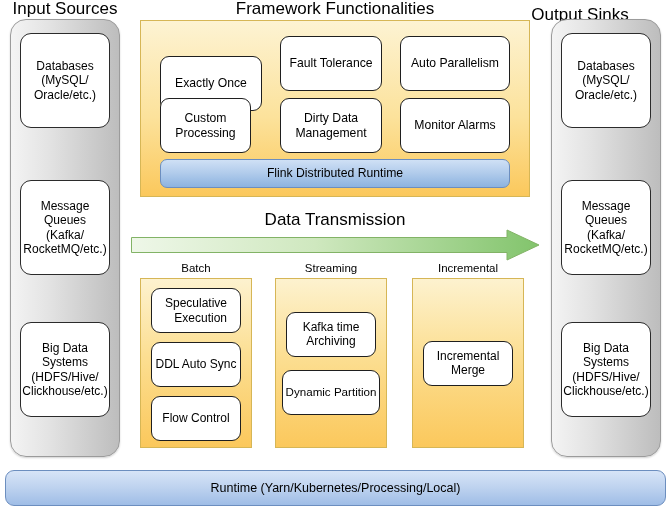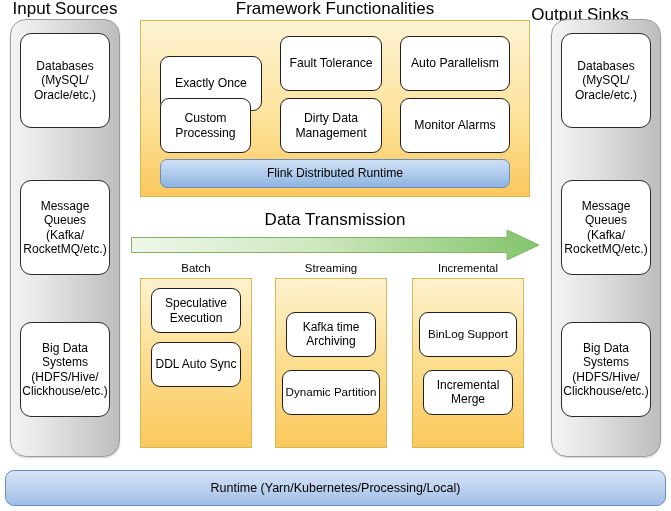--- a/index.html
+++ b/index.html
@@ -175,32 +175,32 @@
         <stop offset="45%" stop-color="#cfe8bf"></stop>
         <stop offset="100%" stop-color="#82c46c"></stop>
       </linearGradient>
     </defs>
     <polygon points="0.5,8.5 376,8.5 376,1 408,16 376,31 376,23.5 0.5,23.5" fill="url(#arrowGrad)" stroke="#82b366" stroke-width="1"></polygon>
   </svg>
 </div>
 
 <div class="abs caption small ctr" style="left:140px; top:261px; width:112px; height:16px;">Batch</div>
 <div class="abs mode-col flex-start" style="left:140px; top:278px; width:112px; height:170px;">
-  <div class="mode-item ctr" style="white-space:pre-line;">Speculative
+  <div class="mode-item ctr" style="white-space:pre-line;text-align:right;">Speculative
 Execution</div>
   <div class="mode-item ctr" style="white-space:pre-line;">DDL Auto Sync</div>
+  <div class="mode-item ctr" style="white-space:pre-line;">Flow Control</div>
 </div>
 
 <div class="abs caption small ctr" style="left:275px; top:261px; width:112px; height:16px;">Streaming</div>
 <div class="abs mode-col flex-center" style="left:275px; top:278px; width:112px; height:170px;">
   <div class="mode-item ctr" style="white-space:pre-line;">Kafka time
 Archiving</div>
   <div class="mode-item ctr" style="white-space:pre-line; width:96px; font-size:11.6px;">Dynamic Partition</div>
 </div>
 
 <div class="abs caption small ctr" style="left:412px; top:261px; width:112px; height:16px;">Incremental</div>
 <div class="abs mode-col flex-center" style="left:412px; top:278px; width:112px; height:170px;">
-  <div class="mode-item ctr" style="white-space:pre-line; width:96px; font-size:11.6px;">BinLog Support</div>
   <div class="mode-item ctr" style="white-space:pre-line;">Incremental
 Merge</div>
 </div>
 
 <div class="abs blue-bar runtime ctr" style="left:5px; top:470px; width:661px; height:36px;">Runtime (Yarn/Kubernetes/Processing/Local)</div>
 
 </body></html>

